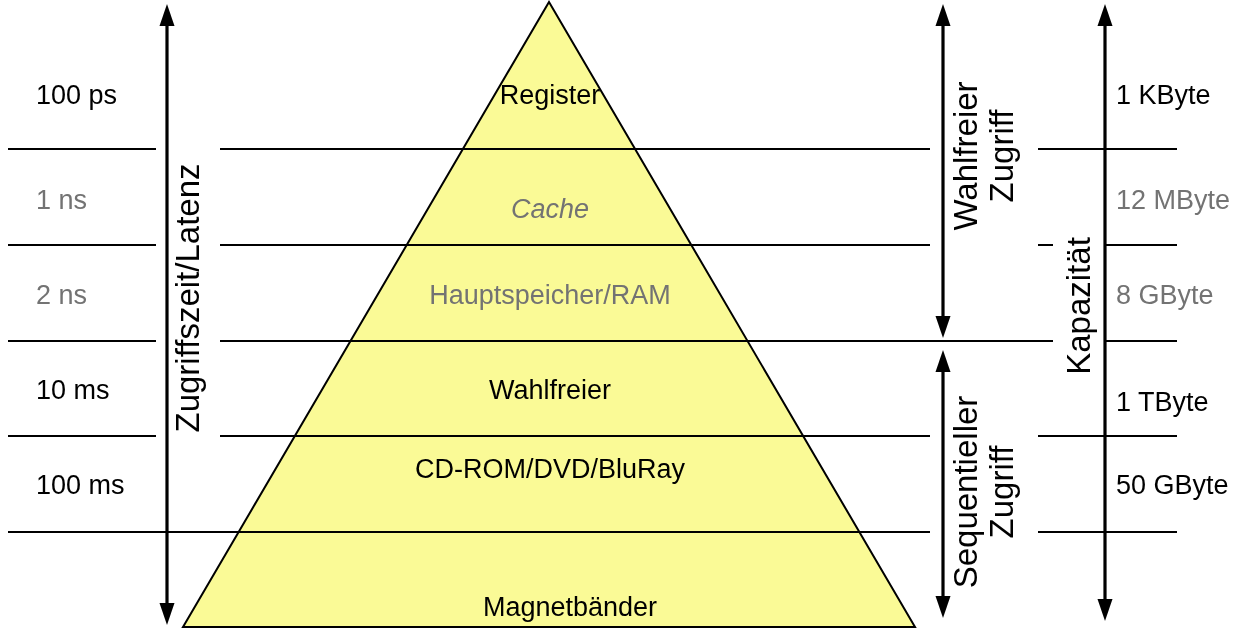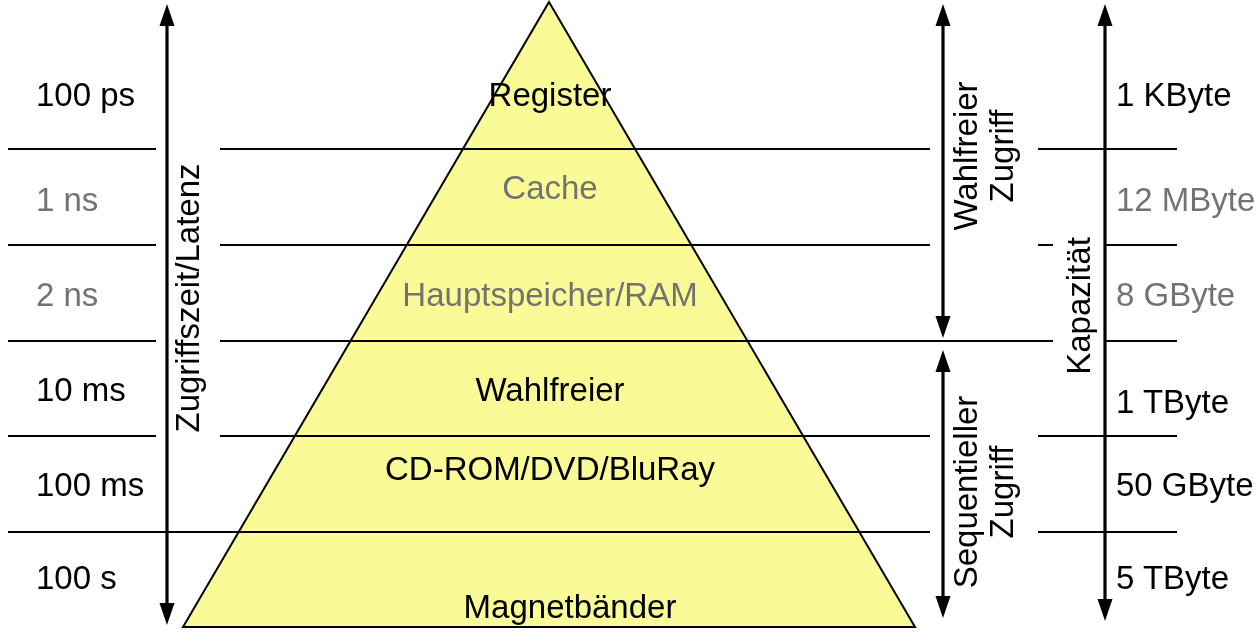--- a/index.html
+++ b/index.html
@@ -10,21 +10,21 @@
     overflow:hidden;
     font-family:"Liberation Sans","DejaVu Sans",sans-serif;
     color:#000;
   }
   .stage svg{position:absolute;left:0;top:0;}
   .layer-base{z-index:1;}
   .layer-arrows{z-index:3;}
   .txt{
     position:absolute;
     height:42px;line-height:42px;
-    font-size:33px;
+    font-size:27px;
     white-space:nowrap;
     z-index:2;
   }
   .lvl{left:550px;transform:translateX(-50%);}
   .ltime{left:36px;}
   .rcap{left:1116px;}
   .c-blue{color:#737373;}
   .vbox{
     position:absolute;
     background:#fff;
@@ -75,35 +75,33 @@
 
   <div class="vbox" style="left:1053px;top:218px;width:52px;height:176px;">
     <div class="vrot">Kapazität</div>
   </div>
 
   <div class="txt ltime" style="top:74px;">100 ps</div>
   <div class="txt ltime c-blue" style="top:179px;">1 ns</div>
   <div class="txt ltime c-blue" style="top:274px;">2 ns</div>
   <div class="txt ltime" style="top:369px;">10 ms</div>
   <div class="txt ltime" style="top:464px;">100 ms</div>
-  <div class="txt ltime" style="top:557px;">100 s</div>
 
   <div class="txt lvl" style="top:74px;">Register</div>
-  <div class="txt lvl c-blue" style="top:167px;">Cache</div>
+  <div class="txt lvl c-blue" style="top:188px;font-style:italic;">Cache</div>
   <div class="txt lvl c-blue" style="top:274px;">Hauptspeicher/RAM</div>
   <div class="txt lvl" style="top:369px;">Wahlfreier</div>
   <div class="txt lvl" style="top:448px;">CD-ROM/DVD/BluRay</div>
   <div class="txt lvl" style="top:586px;margin-left:20px;">Magnetbänder</div>
 
   <div class="txt rcap" style="top:74px;">1 KByte</div>
   <div class="txt rcap c-blue" style="top:179px;">12 MByte</div>
   <div class="txt rcap c-blue" style="top:274px;">8 GByte</div>
   <div class="txt rcap" style="top:381px;">1 TByte</div>
   <div class="txt rcap" style="top:464px;">50 GByte</div>
-  <div class="txt rcap" style="top:557px;">5 TByte</div>
 
   <svg class="layer-arrows" width="1259" height="642" viewBox="0 0 1259 642">
     <g fill="#000" stroke="#000">
 
       <g>
         <line x1="167" y1="24" x2="167" y2="606" stroke-width="3.2"></line>
         <polygon points="167,4 159.5,26 174.5,26" stroke="none"></polygon>
         <polygon points="167,625 159.5,603 174.5,603" stroke="none"></polygon>
       </g>
 

